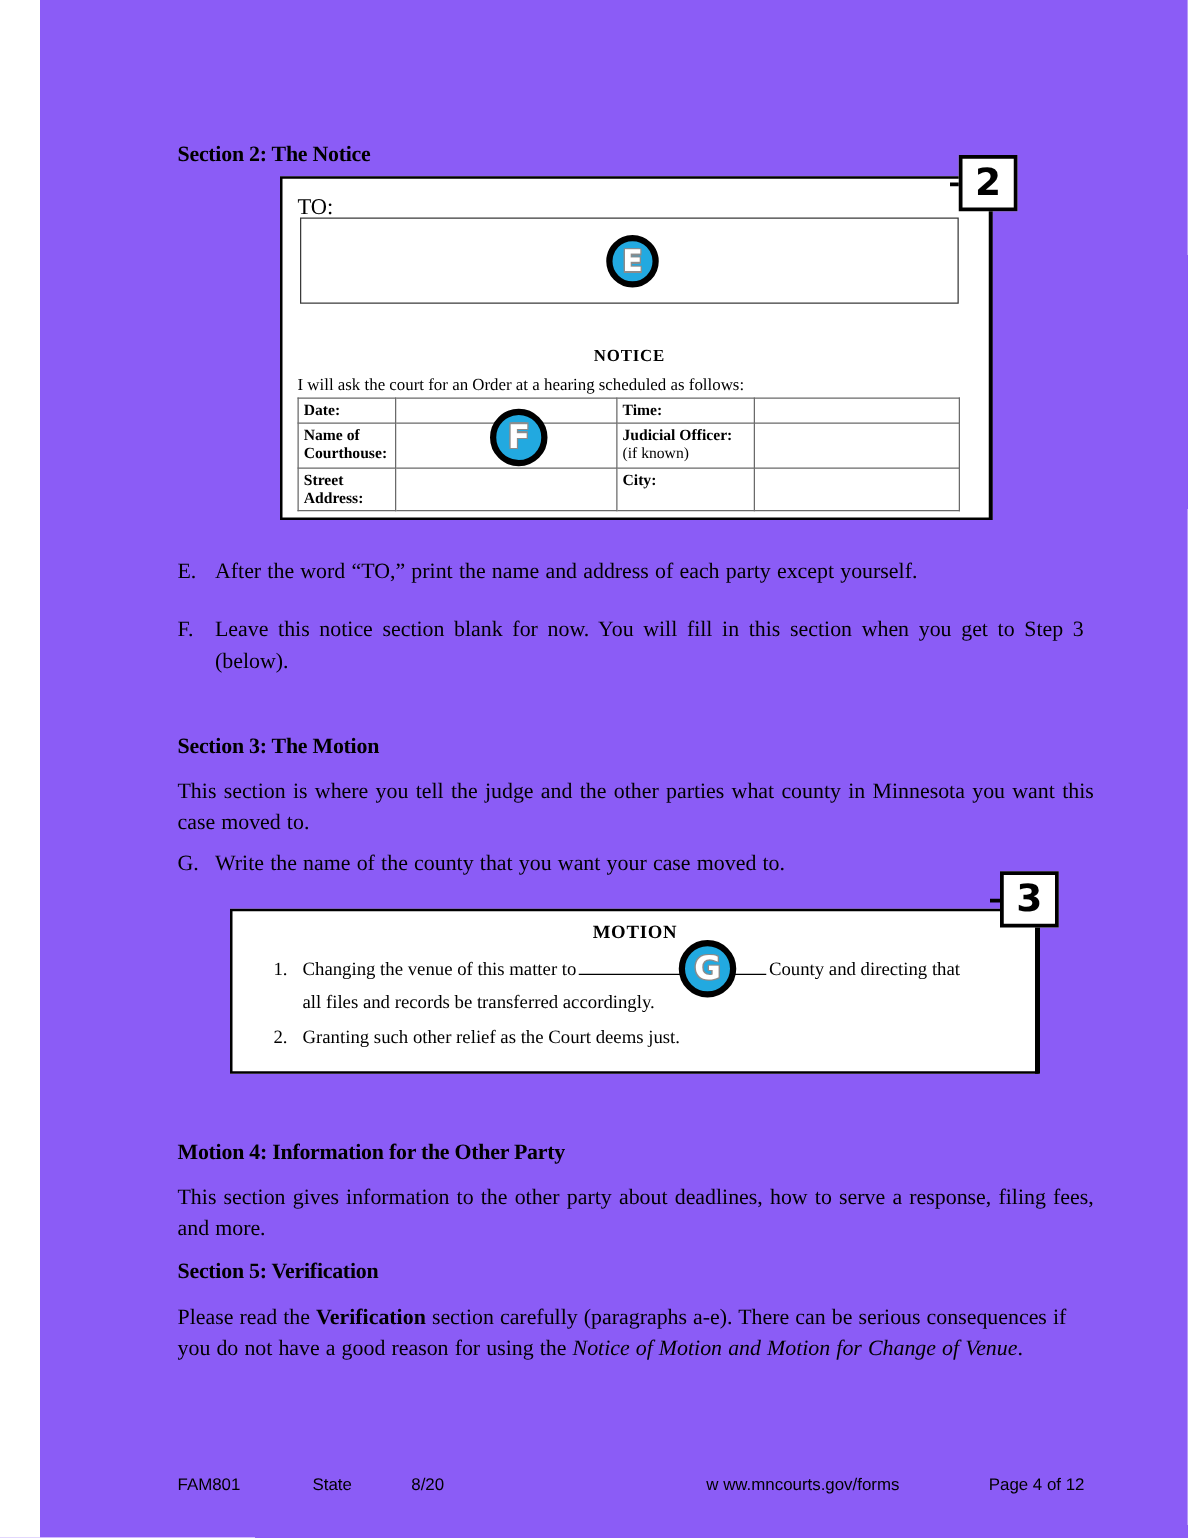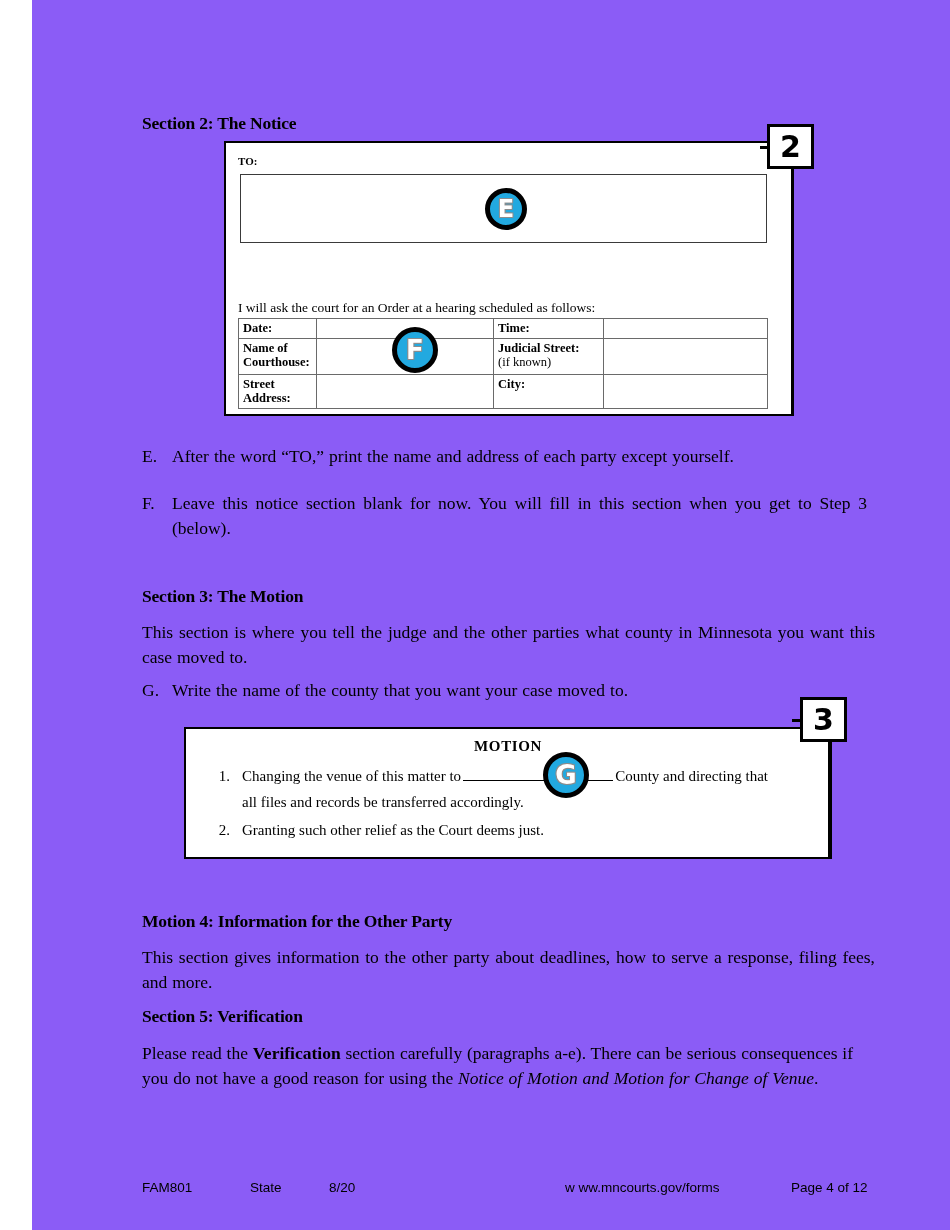--- a/index.html
+++ b/index.html
@@ -76,22 +76,22 @@
     font-weight: bold;
     font-size: 30px;
     line-height: 1;
     z-index: 6;
     color: #000;
   }
 
   
   .to-label {
     position: absolute;
-    font-weight: bold;
-    font-size: 11px;
+    font-weight: normal;
+    font-size: 18px;
     text-align: center;
   }
   .to-box {
     position: absolute;
     border: 1.5px solid #3a3a3a;
     background: #fff;
     box-sizing: border-box;
   }
   .notice-title {
     position: absolute;
@@ -214,20 +214,21 @@
   <div class="stub" style="left:759px; top:146px; width:3px; height:270px;"></div>
 
   <div class="step-badge" style="left:735px; top:124px; width:47px; height:45px;">2</div>
 
   <div class="to-label" style="left:206px; top:155px;">TO:</div>
 
   <div class="to-box" style="left:208px; top:174px; width:527px; height:69px;"></div>
 
   <div class="marker" style="left:453px; top:188px; width:42px; height:42px; font-size:24px;">E</div>
 
+  <div class="notice-title" style="left:208px; top:277px; width:527px;">NOTICE</div>
 
   <div class="notice-line" style="left:206px; top:300px;">I will ask the court for an Order at a hearing scheduled as follows:</div>
 
   <table class="hearing-table" style="left:206px; top:318px; width:529px;">
     <colgroup>
       <col style="width:78px">
         <col style="width:177px">
       <col style="width:110px">
         <col style="width:164px">
     </colgroup>
@@ -235,21 +236,21 @@
       <tr>
         <td class="lbl">Date:</td>
         <td></td>
         <td class="lbl">Time:</td>
         <td></td>
       </tr>
       <tr>
         <td class="lbl" style="height:30px;">Name of Courthouse:</td>
         <td></td>
         <td class="lbl">
-          <span>Judicial Street:</span><br>
+          <span>Judicial Officer:</span><br>
           <span class="sub">(if known)</span>
         </td>
         <td></td>
       </tr>
       <tr>
         <td class="lbl" style="height:28px;">Street Address:</td>
         <td></td>
         <td class="lbl">City:</td>
         <td></td>
       </tr>

